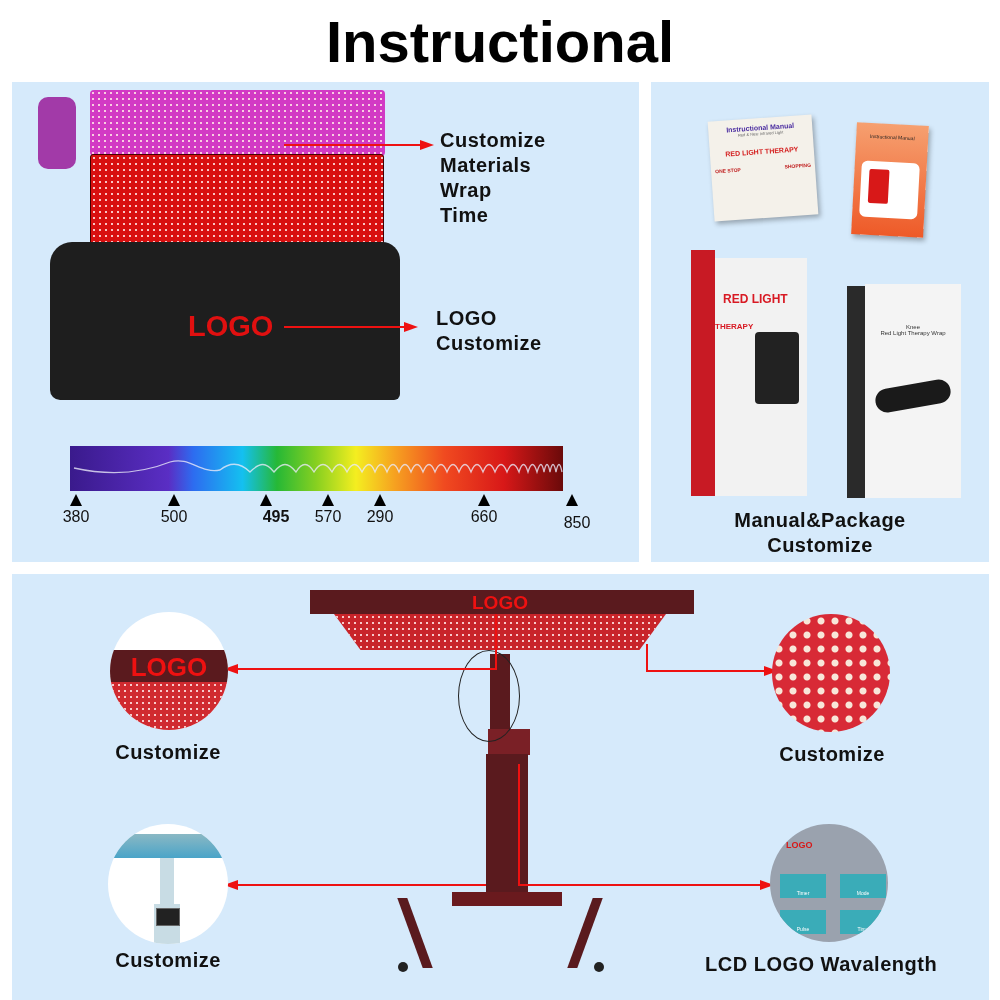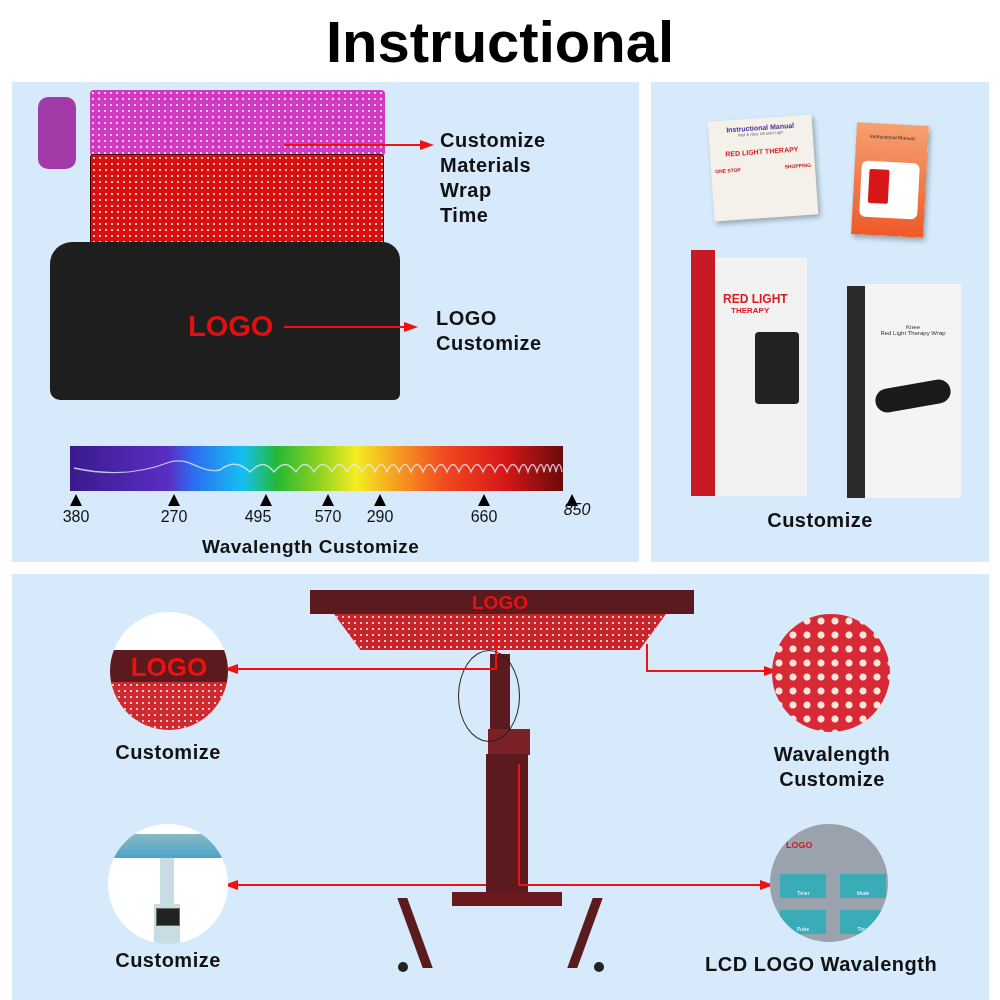--- a/index.html
+++ b/index.html
@@ -54,27 +54,26 @@
   </svg>
 
   <div class="abs tick" style="left:58px;top:412px;"></div>
   <div class="abs tick" style="left:156px;top:412px;"></div>
   <div class="abs tick" style="left:248px;top:412px;"></div>
   <div class="abs tick" style="left:310px;top:412px;"></div>
   <div class="abs tick" style="left:362px;top:412px;"></div>
   <div class="abs tick" style="left:466px;top:412px;"></div>
   <div class="abs tick" style="left:554px;top:412px;"></div>
   <div class="abs tlabel" style="left:39px;top:426px;">380</div>
-  <div class="abs tlabel" style="left:137px;top:426px;">270</div>
-  <div class="abs tlabel" style="left:221px;top:426px;">495</div>
+  <div class="abs tlabel" style="left:137px;top:426px;">500</div>
+  <div class="abs tlabel" style="left:239px;top:426px;font-weight:bold;">495</div>
   <div class="abs tlabel" style="left:291px;top:426px;">570</div>
   <div class="abs tlabel" style="left:343px;top:426px;">290</div>
   <div class="abs tlabel" style="left:447px;top:426px;">660</div>
-  <div class="abs tlabel" style="left:540px;top:419px;font-style:italic;">850</div>
-  <div class="abs lbl" style="left:190px;top:452px;font-size:19px;">Wavalength Customize</div>
+  <div class="abs tlabel" style="left:540px;top:432px;">850</div>
 </div>
 
 <div class="abs panel" style="left:651px;top:82px;width:338px;height:480px;">
 
   <div class="abs" style="left:60px;top:36px;width:104px;height:100px;background:#f4f1ea;transform:rotate(-4deg);box-shadow:2px 3px 5px rgba(0,0,0,0.3);">
     <div style="font-size:7px;color:#4a2ca0;font-weight:bold;text-align:center;margin-top:6px;">Instructional Manual</div>
     <div style="font-size:4px;color:#666;text-align:center;">Red &amp; Near Infrared Light</div>
     <div style="font-size:7px;color:#d42020;font-weight:bold;text-align:center;margin-top:12px;">RED LIGHT THERAPY</div>
     <div style="display:flex;justify-content:space-between;padding:10px 4px 0 4px;">
       <span style="font-size:5px;color:#c02020;font-weight:bold;">ONE STOP</span>
@@ -84,32 +83,33 @@
 
   <div class="abs" style="left:203px;top:42px;width:72px;height:112px;background:linear-gradient(180deg,#f6a070,#ee5a28);transform:rotate(3deg);box-shadow:2px 3px 5px rgba(0,0,0,0.3);">
     <div style="font-size:5px;color:#222;text-align:center;margin-top:10px;">Instructional Manual</div>
     <div style="margin:22px auto 0;width:58px;height:56px;background:#fff;border-radius:6px;position:relative;">
       <div style="position:absolute;left:8px;top:8px;width:20px;height:34px;background:#d81818;border-radius:2px;"></div>
     </div>
   </div>
 
   <div class="abs" style="left:40px;top:168px;width:24px;height:246px;background:#c81a24;"></div>
   <div class="abs" style="left:64px;top:176px;width:92px;height:238px;background:#f2f2f2;">
-    <div style="font-size:12px;color:#d81a24;font-weight:bold;margin:34px 0 0 8px;">RED LIGHT</div>
-    <div style="font-size:8px;color:#d81a24;font-weight:bold;margin-left:16px;">THERAPY</div>
+    <div style="font-size:12px;color:#d81a24;font-weight:bold;margin:34px 0 16px 8px;">RED LIGHT</div>
+    <div style="font-size:8px;color:#d81a24;font-weight:bold;margin-left:0;">THERAPY</div>
     <div style="position:absolute;left:40px;top:74px;width:44px;height:72px;background:#222;border-radius:4px;" class="dots"></div>
   </div>
 
   <div class="abs" style="left:196px;top:204px;width:18px;height:212px;background:#2a2a2a;"></div>
   <div class="abs" style="left:214px;top:202px;width:96px;height:214px;background:#f4f4f4;">
     <div style="font-size:6px;color:#333;text-align:center;margin-top:40px;">Knee</div>
     <div style="font-size:6px;color:#333;text-align:center;">Red Light Therapy Wrap</div>
     <div style="position:absolute;left:10px;top:100px;width:76px;height:24px;background:#1a1a1a;border-radius:12px;transform:rotate(-10deg);"></div>
   </div>
   <div class="abs lbl center" style="left:0;top:426px;width:338px;">
+    <div>Manual&amp;Package</div>
     <div>Customize</div>
   </div>
 </div>
 
 <div class="abs panel" style="left:12px;top:574px;width:977px;height:426px;">
 
   <div class="abs" style="left:298px;top:16px;width:384px;height:24px;background:#5a1a1e;"></div>
   <div class="abs" style="left:460px;top:18px;font-size:19px;font-weight:bold;color:#ee1111;">LOGO</div>
   <div class="abs dots" style="left:322px;top:40px;width:332px;height:36px;background-color:#c8242a;clip-path:polygon(0 0,100% 0,92% 100%,8% 100%);"></div>
 
@@ -144,21 +144,20 @@
     <div style="position:absolute;left:0;top:38px;width:118px;height:32px;background:#5a1a1e;"></div>
     <div class="dots" style="position:absolute;left:0;top:70px;width:118px;height:48px;background-color:#d02a30;"></div>
     <div style="position:absolute;left:0;top:40px;width:118px;text-align:center;font-size:26px;font-weight:bold;color:#ee1111;">LOGO</div>
   </div>
   <div class="abs lbl center" style="left:56px;top:166px;width:200px;">
     <div>Customize</div>
   </div>
 
   <div class="abs circle dots" style="left:760px;top:40px;width:118px;height:118px;background-color:#d82a36;background-size:14px 14px;background-image:radial-gradient(circle,#f8e6d8 3px,transparent 4px);"></div>
   <div class="abs lbl center" style="left:720px;top:168px;width:200px;">
-    <div>Wavalength</div>
     <div>Customize</div>
   </div>
 
   <div class="abs circle" style="left:96px;top:250px;width:120px;height:120px;background:#fff;">
     <div style="position:absolute;left:4px;top:10px;width:112px;height:24px;background:linear-gradient(180deg,#8ab8c4,#4aa4c8);clip-path:polygon(6% 0,94% 0,100% 100%,0 100%);"></div>
     <div style="position:absolute;left:52px;top:34px;width:14px;height:50px;background:#c8dce4;"></div>
     <div style="position:absolute;left:46px;top:80px;width:26px;height:40px;background:#c8dce4;"></div>
     <div style="position:absolute;left:48px;top:84px;width:22px;height:16px;background:#222;border:1px solid #666;"></div>
   </div>
   <div class="abs lbl center" style="left:46px;top:374px;width:220px;">

